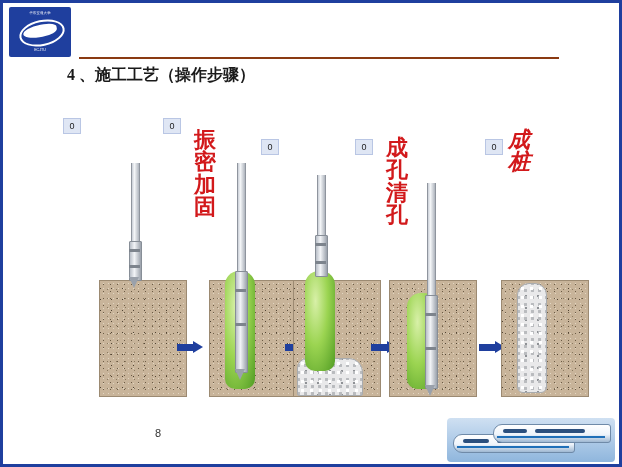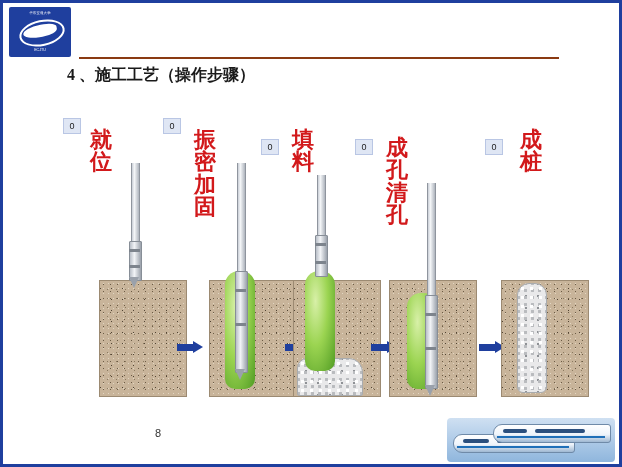--- a/index.html
+++ b/index.html
@@ -76,21 +76,20 @@
       <div class="logo-ell"></div>
       <div class="logo-sw"></div>
       <div class="logo-bot">ECJTU</div>
     </div>
   </div>
 
   <div class="title-rule"></div>
   <div class="title2">4 、施工工艺（操作步骤）</div>
 
   <div class="zero-box" style="left:60px;top:115px;">0</div>
-  <div class="stage-label" style="left:82px;top:126px;width:32px;">就位</div>
 
   <div class="soil" style="left:96px;top:277px;width:86px;height:115px;"></div>
   <div class="probe" style="left:128px;top:160px;height:80px;"></div>
   <div class="probe-body" style="left:126px;top:238px;height:38px;"></div>
   <div class="ring" style="left:126px;top:246px;width:11px;"></div>
   <div class="ring" style="left:126px;top:262px;width:11px;"></div>
   <div class="probe-tip" style="left:126px;top:274px;"></div>
 
   <div class="arrow" style="left:174px;top:338px;">
     <div class="shaft"></div>
@@ -107,21 +106,20 @@
   <div class="ring" style="left:232px;top:286px;width:11px;"></div>
   <div class="ring" style="left:232px;top:320px;width:11px;"></div>
   <div class="probe-tip" style="left:232px;top:366px;"></div>
 
   <div class="arrow" style="left:282px;top:338px;">
     <div class="shaft"></div>
     <div class="head"></div>
   </div>
 
   <div class="zero-box" style="left:258px;top:136px;">0</div>
-  <div class="stage-label" style="left:284px;top:126px;width:32px;">填料</div>
 
   <div class="soil" style="left:290px;top:277px;width:86px;height:115px;"></div>
   <div class="gravel" style="left:294px;top:355px;width:64px;height:36px;border-radius:10px 14px 2px 2px;"></div>
   <div class="green" style="left:302px;top:268px;width:30px;height:100px;border-radius:14px 14px 10px 10px;"></div>
   <div class="probe" style="left:314px;top:172px;height:62px;"></div>
   <div class="probe-body" style="left:312px;top:232px;height:40px;"></div>
   <div class="ring" style="left:312px;top:240px;width:11px;"></div>
   <div class="ring" style="left:312px;top:258px;width:11px;"></div>
 
   <div class="arrow" style="left:368px;top:338px;">
@@ -139,21 +137,21 @@
   <div class="ring" style="left:422px;top:310px;width:11px;"></div>
   <div class="ring" style="left:422px;top:344px;width:11px;"></div>
   <div class="probe-tip" style="left:422px;top:382px;"></div>
 
   <div class="arrow" style="left:476px;top:338px;">
     <div class="shaft"></div>
     <div class="head"></div>
   </div>
 
   <div class="zero-box" style="left:482px;top:136px;">0</div>
-  <div class="stage-label" style="left:512px;top:126px;width:32px;">成桩</div>
+  <div class="stage-label" style="left:500px;top:126px;width:32px;font-style:italic;">成桩</div>
 
   <div class="soil" style="left:498px;top:277px;width:86px;height:115px;"></div>
   <div class="gravel" style="left:514px;top:280px;width:28px;height:108px;border-radius:12px 12px 6px 6px;"></div>
 
   <div class="pagenum">8</div>
 
   <div class="train">
     <div class="tr-bg"></div>
     <div class="tr-body" style="left:6px;top:30px;width:120px;"></div>
     <div class="tr-win" style="left:16px;top:35px;width:26px;"></div>

